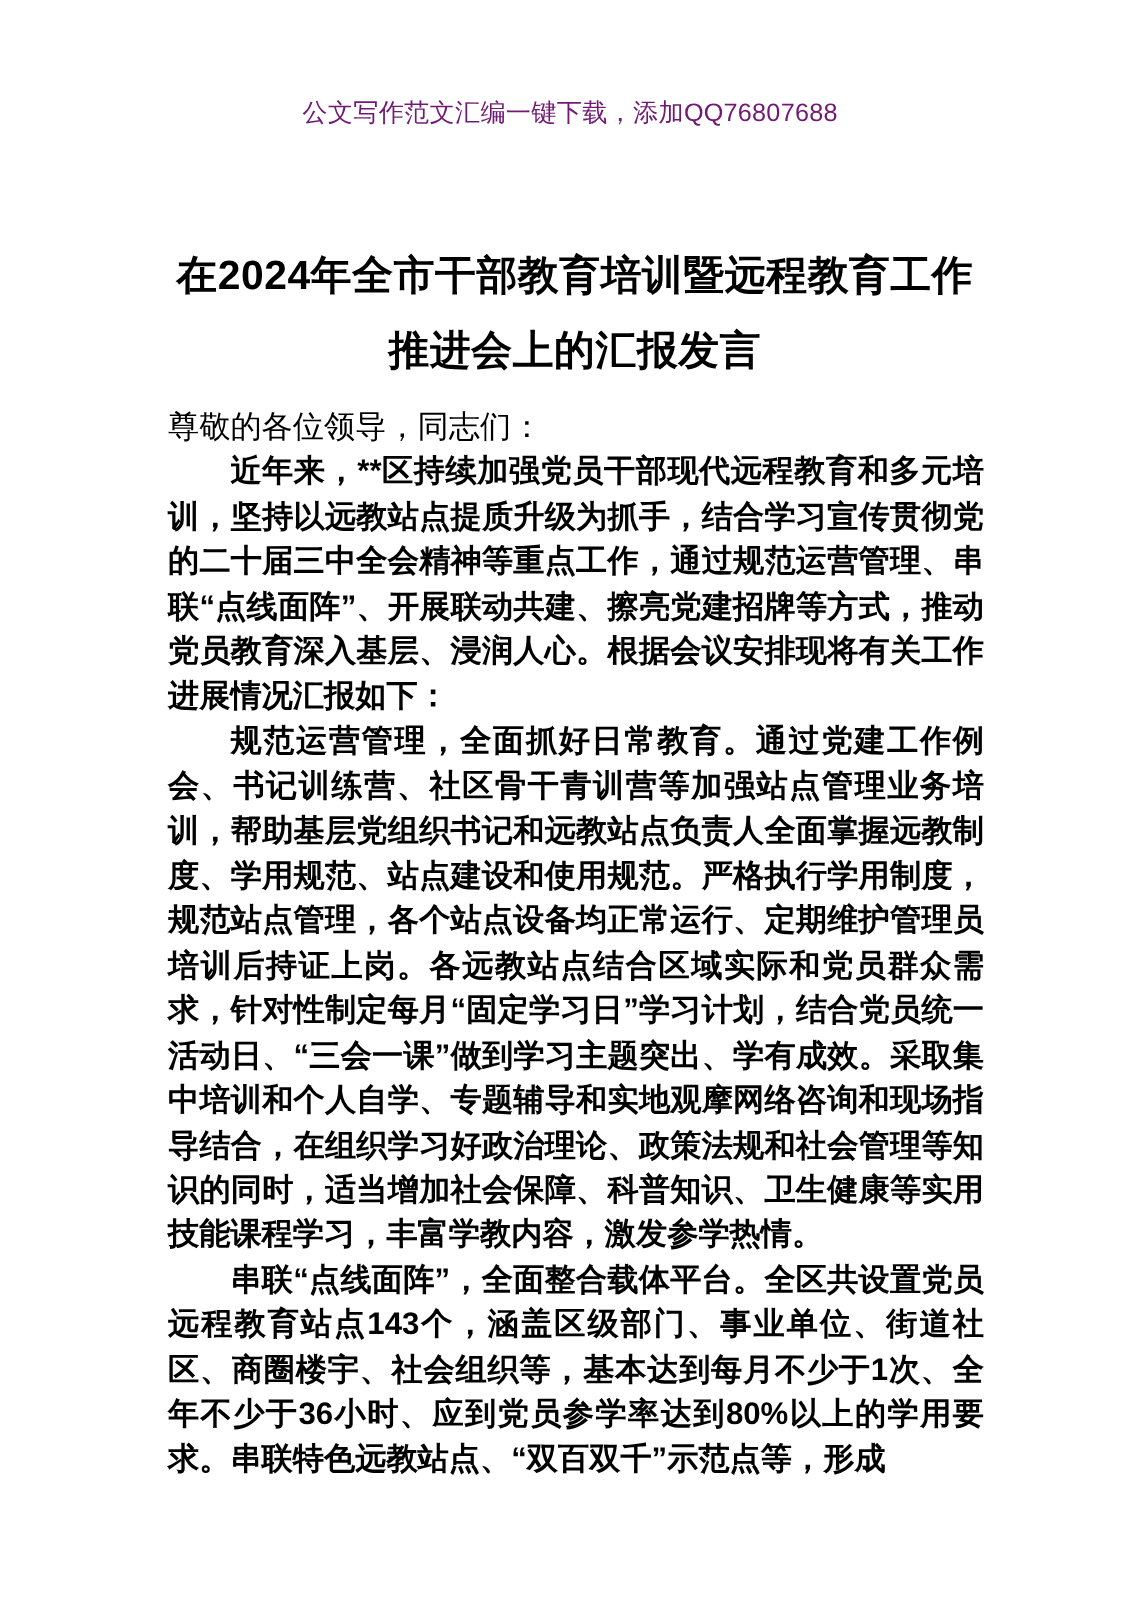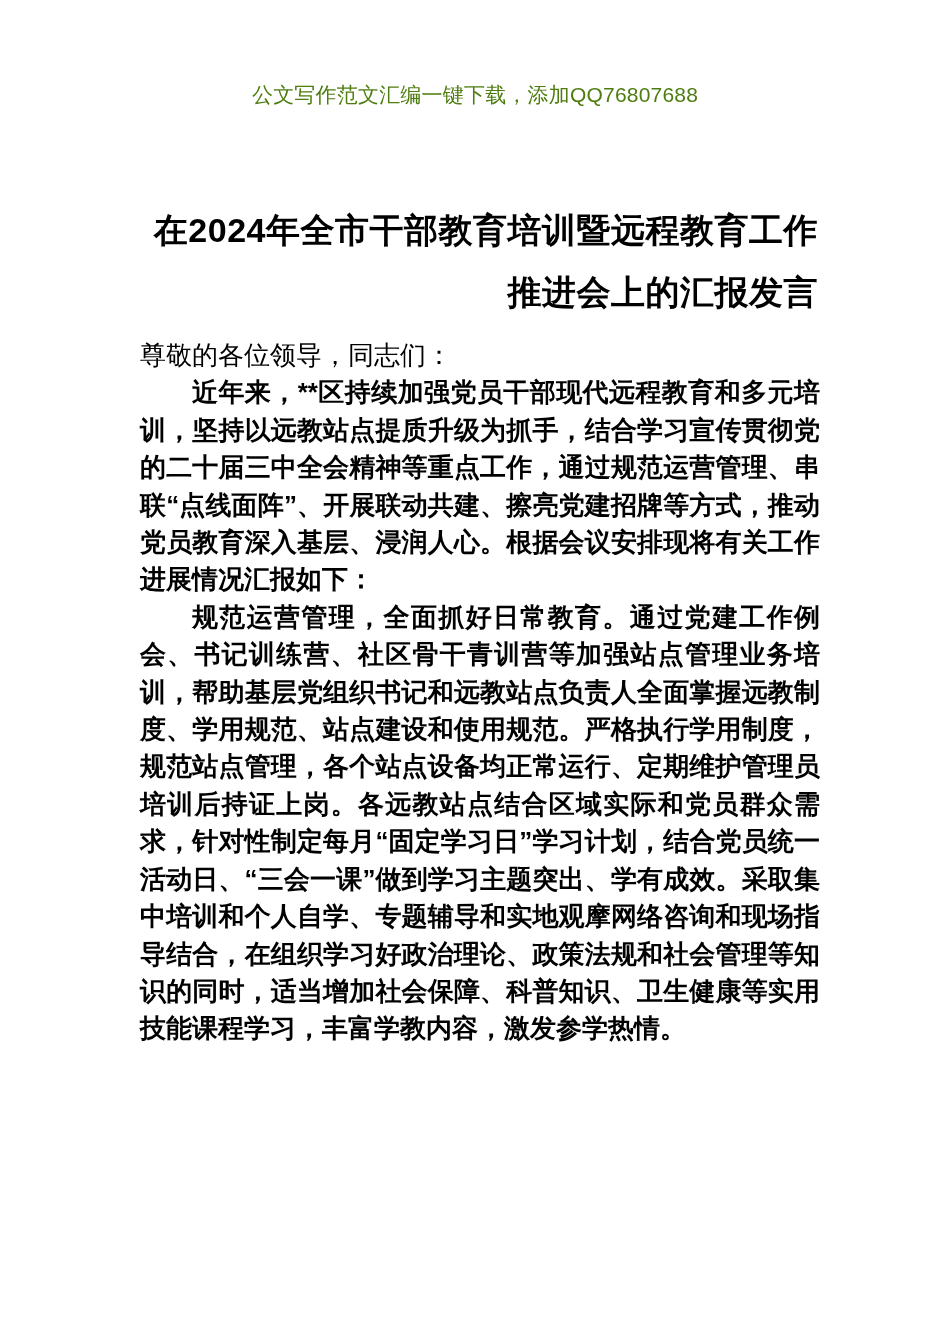--- a/index.html
+++ b/index.html
@@ -42,21 +42,21 @@
     font-family: "Liberation Sans", "DejaVu Sans", sans-serif;
     font-weight: 400;
   }
 
   
   .doc-title {
     position: absolute;
     top: 176px;
     left: 140px;
     width: 678px;
-    text-align: right;
+    text-align: center;
     font-size: 34px;
     line-height: 62px;
     font-weight: 700;
     color: #000000;
     letter-spacing: 0.5px;
     font-family: "Liberation Sans", "DejaVu Sans", sans-serif;
   }
 
   
   .doc-body {
@@ -86,24 +86,25 @@
   .para.salutation {
     text-indent: 0;
   }
 </style>
 </head>
 <body>
 
 <div class="page">
 
   <div class="promo-banner">
-    <span class="promo-text" style="color: #4d7c0f;">公文写作范文汇编一键下载，添加QQ76807688</span>
+    <span class="promo-text" style="color: #701a75;">公文写作范文汇编一键下载，添加QQ76807688</span>
   </div>
 
   <h1 class="doc-title">在2024年全市干部教育培训暨远程教育工作推进会上的汇报发言</h1>
 
   <div class="doc-body">
     <p class="para salutation">尊敬的各位领导，同志们：</p>
     <p class="para indent">近年来，**区持续加强党员干部现代远程教育和多元培训，坚持以远教站点提质升级为抓手，结合学习宣传贯彻党的二十届三中全会精神等重点工作，通过规范运营管理、串联“点线面阵”、开展联动共建、擦亮党建招牌等方式，推动党员教育深入基层、浸润人心。根据会议安排现将有关工作进展情况汇报如下：</p>
     <p class="para indent">规范运营管理，全面抓好日常教育。通过党建工作例会、书记训练营、社区骨干青训营等加强站点管理业务培训，帮助基层党组织书记和远教站点负责人全面掌握远教制度、学用规范、站点建设和使用规范。严格执行学用制度，规范站点管理，各个站点设备均正常运行、定期维护管理员培训后持证上岗。各远教站点结合区域实际和党员群众需求，针对性制定每月“固定学习日”学习计划，结合党员统一活动日、“三会一课”做到学习主题突出、学有成效。采取集中培训和个人自学、专题辅导和实地观摩网络咨询和现场指导结合，在组织学习好政治理论、政策法规和社会管理等知识的同时，适当增加社会保障、科普知识、卫生健康等实用技能课程学习，丰富学教内容，激发参学热情。</p>
+    <p class="para indent">串联“点线面阵”，全面整合载体平台。全区共设置党员远程教育站点143个，涵盖区级部门、事业单位、街道社区、商圈楼宇、社会组织等，基本达到每月不少于1次、全年不少于36小时、应到党员参学率达到80%以上的学用要求。串联特色远教站点、“双百双千”示范点等，形成</p>
   </div>
 
 </div>
 
 </body></html>

